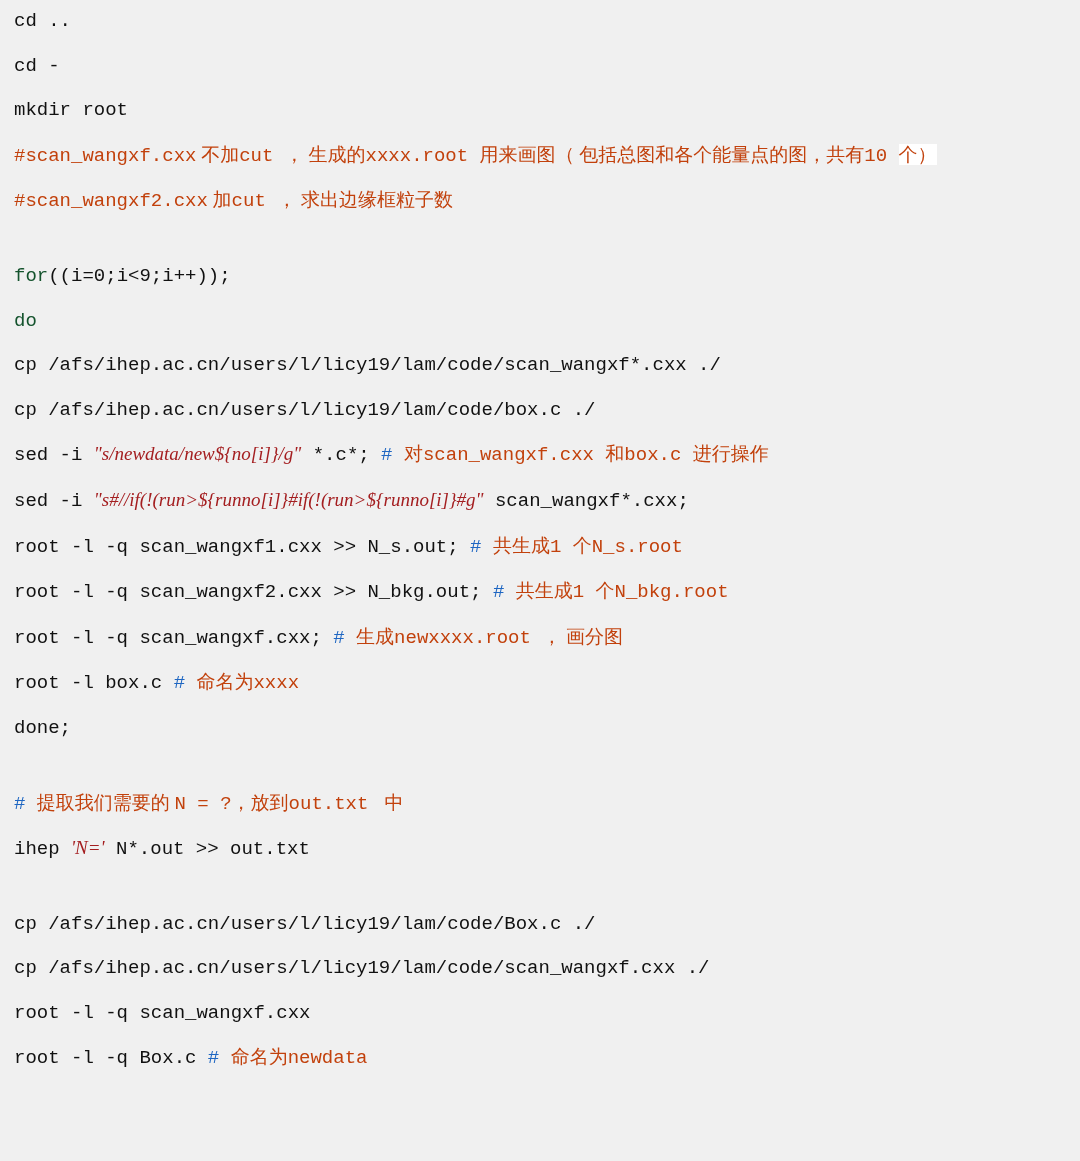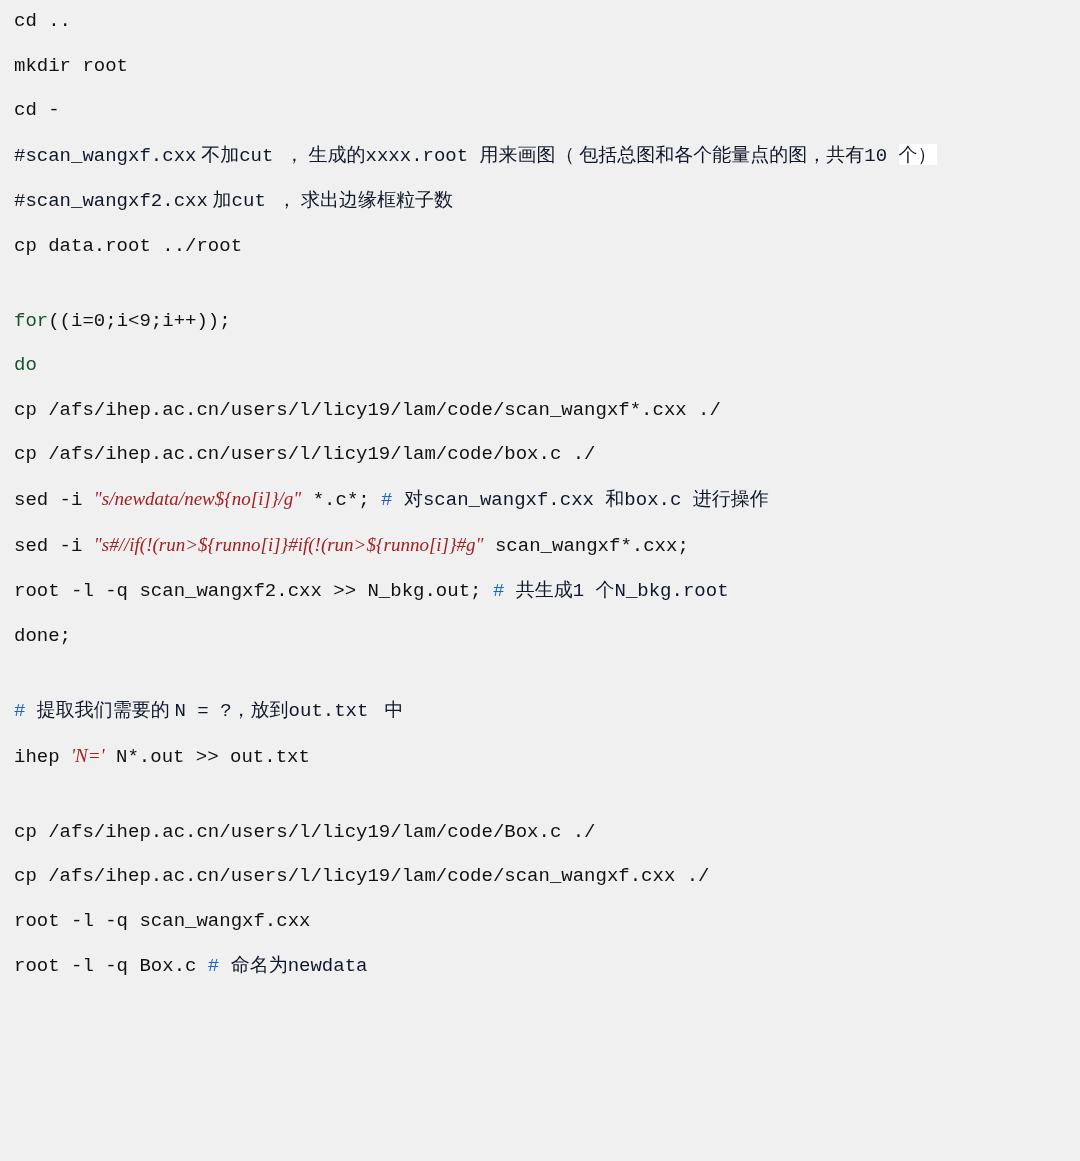--- a/index.html
+++ b/index.html
@@ -23,63 +23,65 @@
     white-space: pre-wrap;
     word-break: break-word;
     line-height: 1.4;
   }
   .blank {
     height: 30px;
   }
   .hl {
     background: #ffffff;
   }
-  .comment { color: #0f172a; }
+  .comment { color: #c2410c; }
   .keyword { color: #14532d; }
   .string  { color: #a41e20; font-style: italic; font-family: "Times New Roman", serif; }
   .hash    { color: #1e66c2; }
   .plain   { color: #111; }
   .cjk     { font-family: "SimSun", "宋体", serif; text-align: center; }
 </style>
 </head>
 <body>
 
 <div class="page">
 
   <div class="line"><span class="plain">cd ..</span></div>
 
+  <div class="line"><span class="plain">cd -</span></div>
+
   <div class="line"><span class="plain">mkdir root</span></div>
-
-  <div class="line"><span class="plain">cd -</span></div>
 
   <div class="line"><span class="comment">#scan_wangxf.cxx</span><span class="cjk comment"> 不加</span><span class="comment">cut </span><span class="cjk comment">， 生成的</span><span class="comment">xxxx.root </span><span class="cjk comment">用来画图（ 包括总图和各个能量点的图，共有</span><span class="comment">10 </span><span class="cjk comment hl">个）</span></div>
 
 
   <div class="line"><span class="comment">#scan_wangxf2.cxx</span><span class="cjk comment"> 加</span><span class="comment">cut </span><span class="cjk comment">， 求出边缘框粒子数</span></div>
 
-  <div class="line"><span class="plain">cp data.root ../root</span></div>
 
   <div class="blank"></div>
 
   <div class="line"><span class="keyword">for</span><span class="plain">((i=0;i&lt;9;i++));</span></div>
 
   <div class="line"><span class="keyword">do</span></div>
 
   <div class="line"><span class="plain">cp /afs/ihep.ac.cn/users/l/licy19/lam/code/scan_wangxf*.cxx ./</span></div>
 
   <div class="line"><span class="plain">cp /afs/ihep.ac.cn/users/l/licy19/lam/code/box.c ./</span></div>
 
   <div class="line"><span class="plain">sed -i </span><span class="string">"s/newdata/new${no[i]}/g"</span><span class="plain"> *.c*; </span><span class="hash"># </span><span class="cjk comment">对</span><span class="comment">scan_wangxf.cxx </span><span class="cjk comment">和</span><span class="comment">box.c </span><span class="cjk comment">进行操作</span></div>
 
   <div class="line"><span class="plain">sed -i </span><span class="string">"s#//if(!(run&gt;${runno[i]}#if(!(run&gt;${runno[i]}#g"</span><span class="plain"> scan_wangxf*.cxx;</span></div>
 
+  <div class="line"><span class="plain">root -l -q scan_wangxf1.cxx &gt;&gt; N_s.out; </span><span class="hash"># </span><span class="cjk comment">共生成</span><span class="comment">1 </span><span class="cjk comment">个</span><span class="comment">N_s.root</span></div>
 
   <div class="line"><span class="plain">root -l -q scan_wangxf2.cxx &gt;&gt; N_bkg.out; </span><span class="hash"># </span><span class="cjk comment">共生成</span><span class="comment">1 </span><span class="cjk comment">个</span><span class="comment">N_bkg.root</span></div>
 
+  <div class="line"><span class="plain">root -l -q scan_wangxf.cxx; </span><span class="hash"># </span><span class="cjk comment">生成</span><span class="comment">newxxxx.root </span><span class="cjk comment">， 画分图</span></div>
 
+  <div class="line"><span class="plain">root -l box.c </span><span class="hash"># </span><span class="cjk comment">命名为</span><span class="comment">xxxx</span></div>
 
   <div class="line"><span class="plain">done;</span></div>
 
   <div class="blank"></div>
 
   <div class="line"><span class="hash"># </span><span class="cjk comment">提取我们需要的 </span><span class="comment">N = ?</span><span class="cjk comment">，放到</span><span class="comment">out.txt </span><span class="cjk comment"> 中</span></div>
 
   <div class="line"><span class="plain">ihep </span><span class="string">'N='</span><span class="plain"> N*.out &gt;&gt; out.txt</span></div>
 
   <div class="blank"></div>

